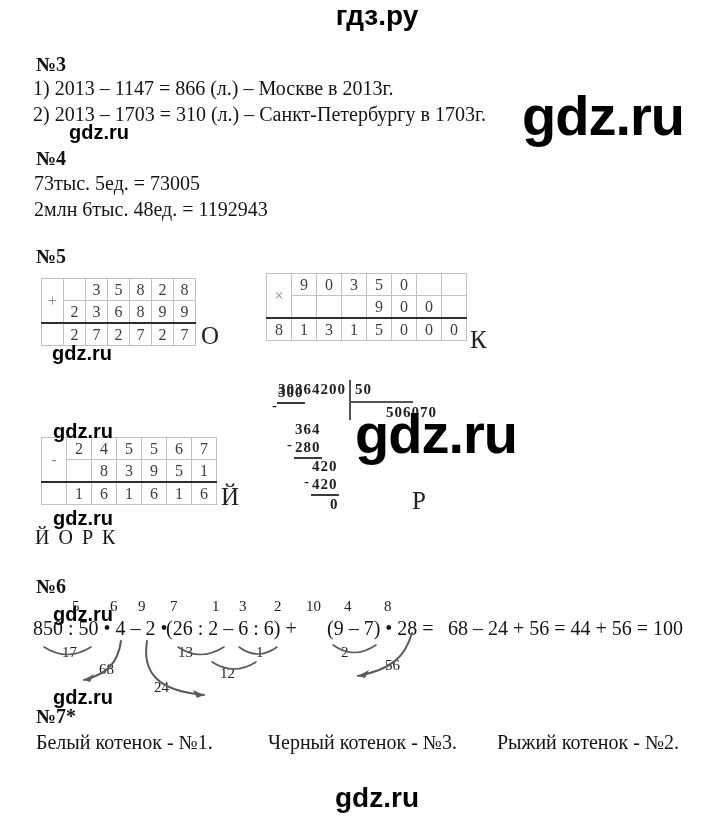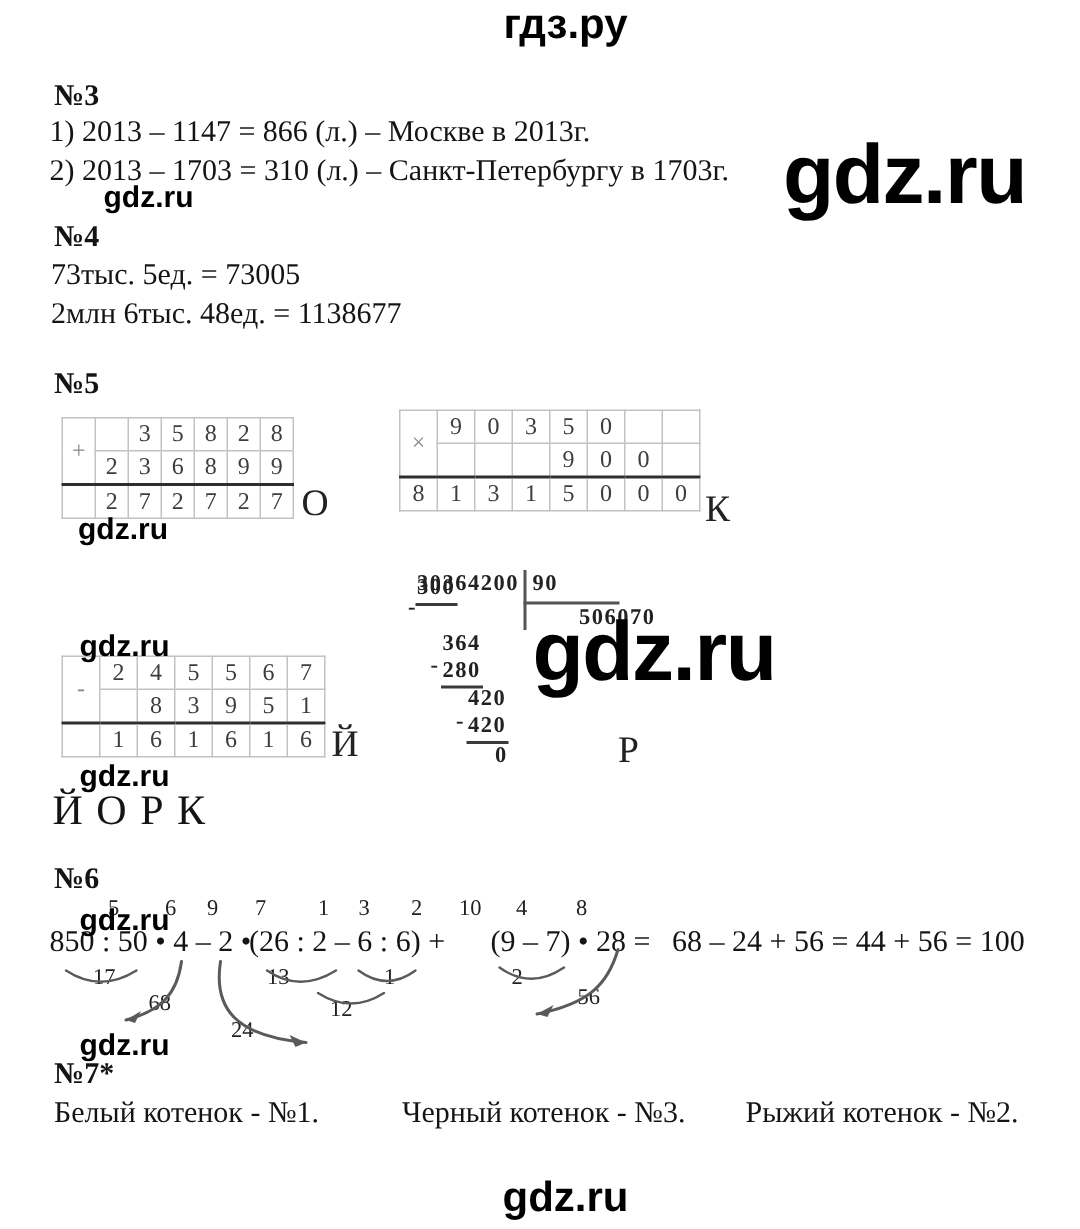--- a/index.html
+++ b/index.html
@@ -27,38 +27,38 @@
   
   .division{font-size:15px;font-weight:bold;letter-spacing:1px;color:#222;}
   .division .abs{white-space:nowrap;}
   .under{border-bottom:2px solid #3a3a3a;padding:0 1px 2px 1px;}
   .vline{border-left:2px solid #555;width:0;height:40px;}
   .hline{border-top:2px solid #555;height:0;width:64px;}
   
   .order-num{font-size:15px;color:#222;}
   .expr{font-size:20px;white-space:nowrap;}
   .sub-res{font-size:15px;color:#222;}
-  .word{font-size:28px;letter-spacing:9px;white-space:nowrap;}
+  .word{font-size:20px;letter-spacing:9px;white-space:nowrap;}
   svg.arcs{position:absolute;left:0;top:595px;}
   svg.arcs path{fill:none;stroke:#5a5a5a;stroke-width:1.6;stroke-linecap:round;}
   svg.arcs path.arrow{stroke-width:2;}
   svg.arcs path.head{fill:#5a5a5a;stroke:none;}
 </style>
 </head>
 <body>
 
 <div class="abs wm site-top" style="top:2px;left:0;">гдз.ру</div>
 
 <div class="abs task-label" style="left:36px;top:54px;">№3</div>
 <div class="abs body-line" style="left:33px;top:78px;">1) 2013 – 1147 = 866 (л.) – Москве в 2013г.</div>
 <div class="abs body-line" style="left:33px;top:104px;">2) 2013 – 1703 = 310 (л.) – Санкт-Петербургу в 1703г.</div>
 
 <div class="abs task-label" style="left:36px;top:148px;">№4</div>
 <div class="abs body-line" style="left:34px;top:173px;">73тыс. 5ед. = 73005</div>
-<div class="abs body-line" style="left:34px;top:199px;">2млн 6тыс. 48ед. = 1138677</div>
+<div class="abs body-line" style="left:34px;top:199px;">2млн 6тыс. 48ед. = 1192943</div>
 
 <div class="abs task-label" style="left:36px;top:246px;">№5</div>
 
 <table class="calc add abs" style="left:41px;top:278px;">
   <tbody>
       <tr>
     <td class="op" rowspan="2">+</td>
     <td></td>
     <td>3</td>
     <td>5</td>
@@ -118,21 +118,21 @@
     <td>0</td>
     <td>0</td>
   </tr>
 </tbody>
   </table>
 <div class="abs res-letter" style="left:470px;top:327px;">К</div>
 
 <div class="abs division" style="left:272px;top:382px;width:170px;height:130px;">
   <span class="abs" style="left:6px;top:0;">30364200</span>
   <span class="abs vline" style="left:77px;top:-2px;"></span>
-  <span class="abs" style="left:83px;top:0;">90</span>
+  <span class="abs" style="left:83px;top:0;">50</span>
   <span class="abs hline" style="left:77px;top:19px;"></span>
   <span class="abs" style="left:82px;top:23px;margin-left:32px;">506070</span>
   <span class="abs" style="left:0;top:16px;">-</span>
   <span class="abs under" style="left:5px;top:3px;">300</span>
   <span class="abs" style="left:23px;top:40px;">364</span>
   <span class="abs" style="left:15px;top:55px;">-</span>
   <span class="abs under" style="left:22px;top:58px;">280</span>
   <span class="abs" style="left:40px;top:77px;">420</span>
   <span class="abs" style="left:32px;top:92px;">-</span>
   <span class="abs under" style="left:39px;top:95px;">420</span>

